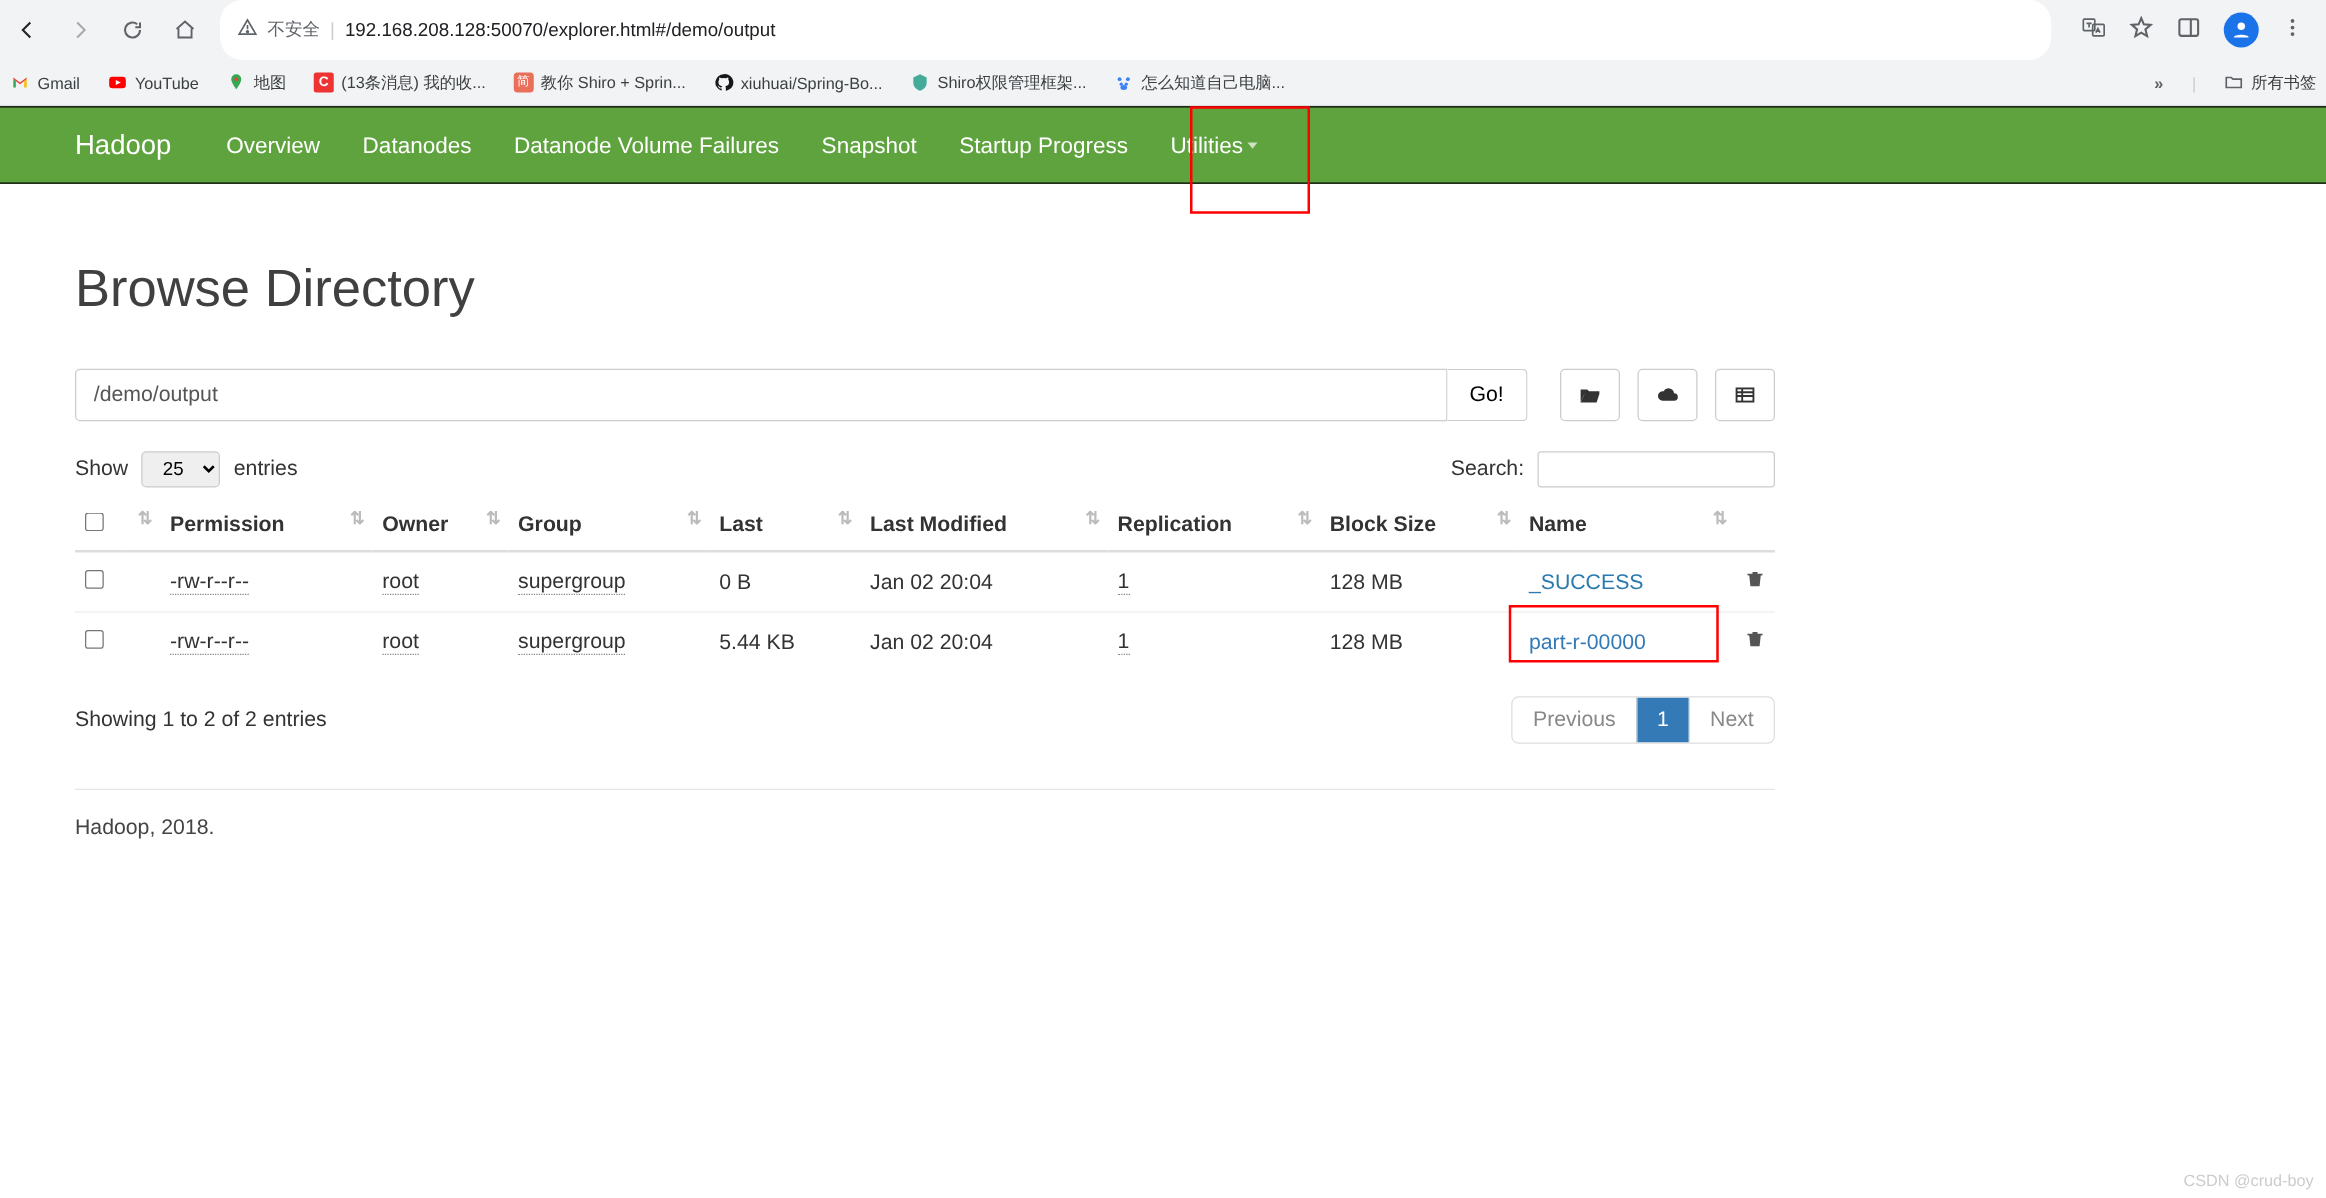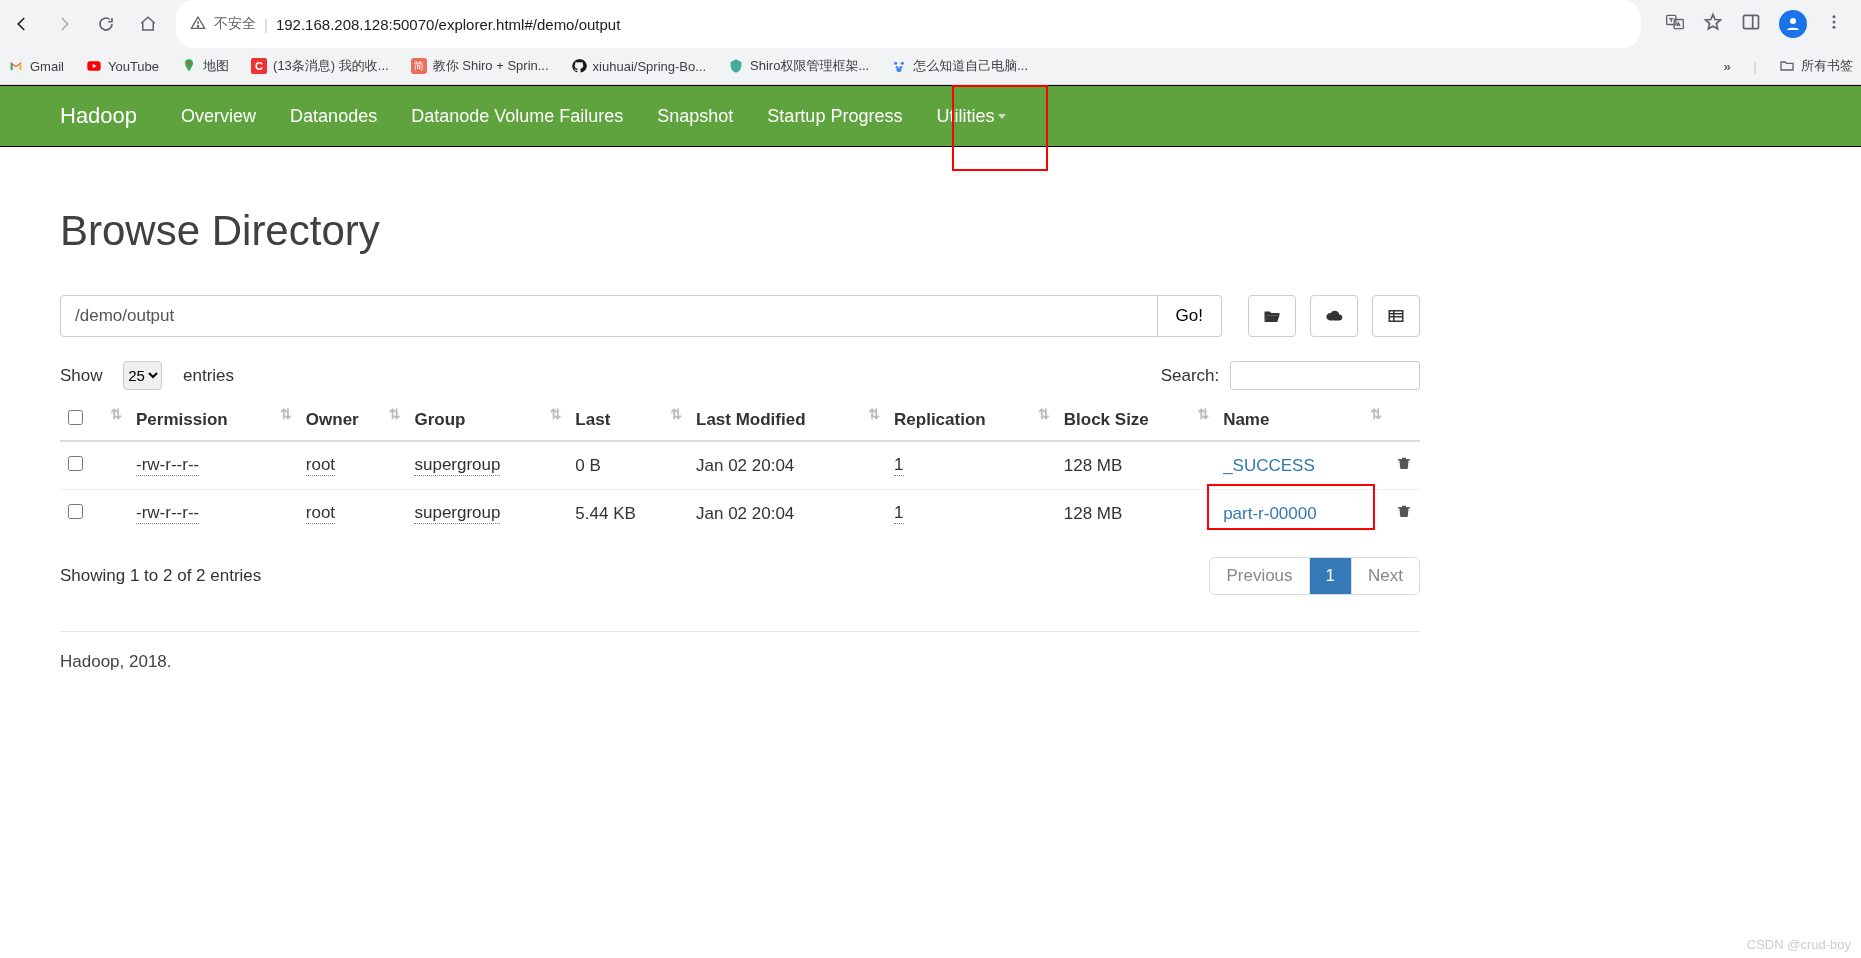--- a/index.html
+++ b/index.html
@@ -32,21 +32,21 @@
 h1.title { font-size: 42px; font-weight: 400; color: #404040; margin: 30px 0 40px; }
 
 .path-row { display: flex; gap: 26px; align-items: stretch; margin-bottom: 18px; }
 .path-group { display: flex; flex: 1; border-radius: 12px; }
 .path-input { flex: 1; border: 1px solid #ccc; border-radius: 4px 0 0 4px; padding: 10px 14px; font-size: 17px; color: #555; }
 .go-btn { border: 1px solid #ccc; border-left: none; border-radius: 0 4px 4px 0; background: #fff; padding: 0 18px; font-size: 17px; cursor: pointer; text-align: right; }
 .icon-btns { display: flex; gap: 14px; }
 .ibtn { width: 48px; border: 1px solid #ccc; border-radius: 4px; background: #fff; display: flex; align-items: center; justify-content: center; cursor: pointer; font-size: 18px; }
 
 .ctrls { display: flex; justify-content: space-between; align-items: center; margin: 24px 0 10px; font-size: 17px; }
-.ctrls select { border: 1px solid #ccc; border-radius: 4px; padding: 4px 0; font-size: 15px; margin: 0 16px; }
+.ctrls select { border: 1px solid #ccc; border-radius: 4px; padding: 4px 12px; font-size: 15px; margin: 0 6px; }
 .ctrls input[type=text] { border: 1px solid #ccc; border-radius: 3px; padding: 5px 8px; font-size: 15px; width: 190px; margin-left: 6px; }
 
 table.dt { width: 100%; border-collapse: collapse; font-size: 17px; }
 table.dt th { text-align: left; font-weight: 700; padding: 10px 8px; border-bottom: 2px solid #ddd; position: relative; }
 table.dt th .sort { position: absolute; right: 6px; top: 10px; color: #bbb; font-size: 14px; line-height: 8px; }
 table.dt td { padding: 12px 8px; border-top: 1px solid #eee; }
 table.dt tr.row0 td { border-top: 1px solid #ddd; }
 .dotted { border-bottom: 1px dotted #888; display: inline-block; }
 .link { color: #2a7ab0; }
 .link2 { color: #337ab7; }

